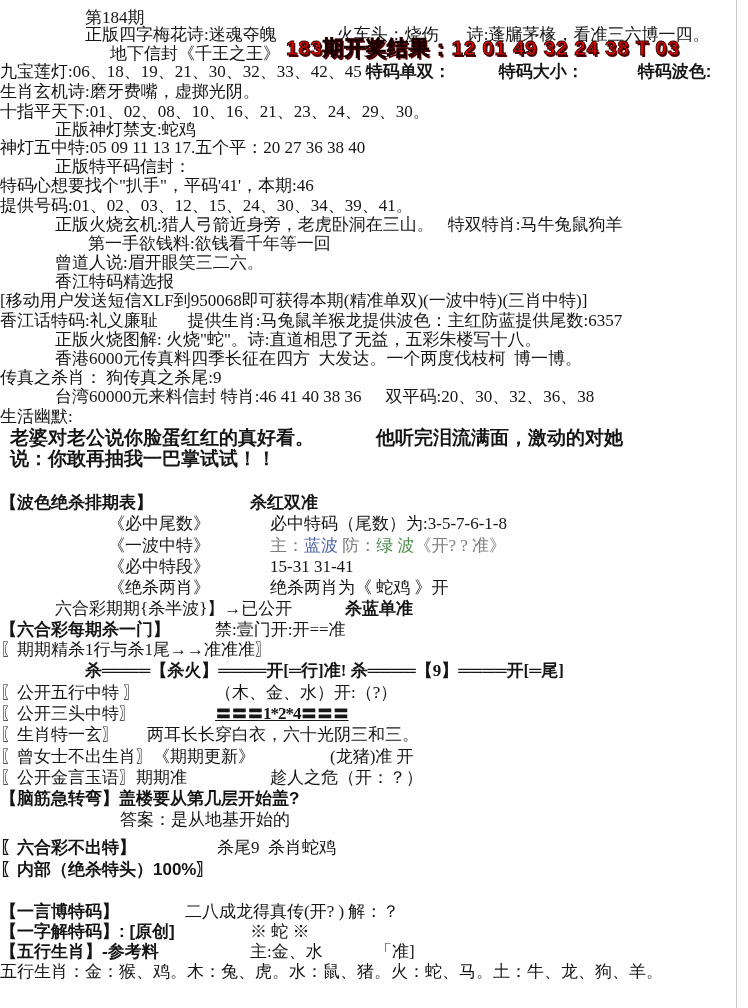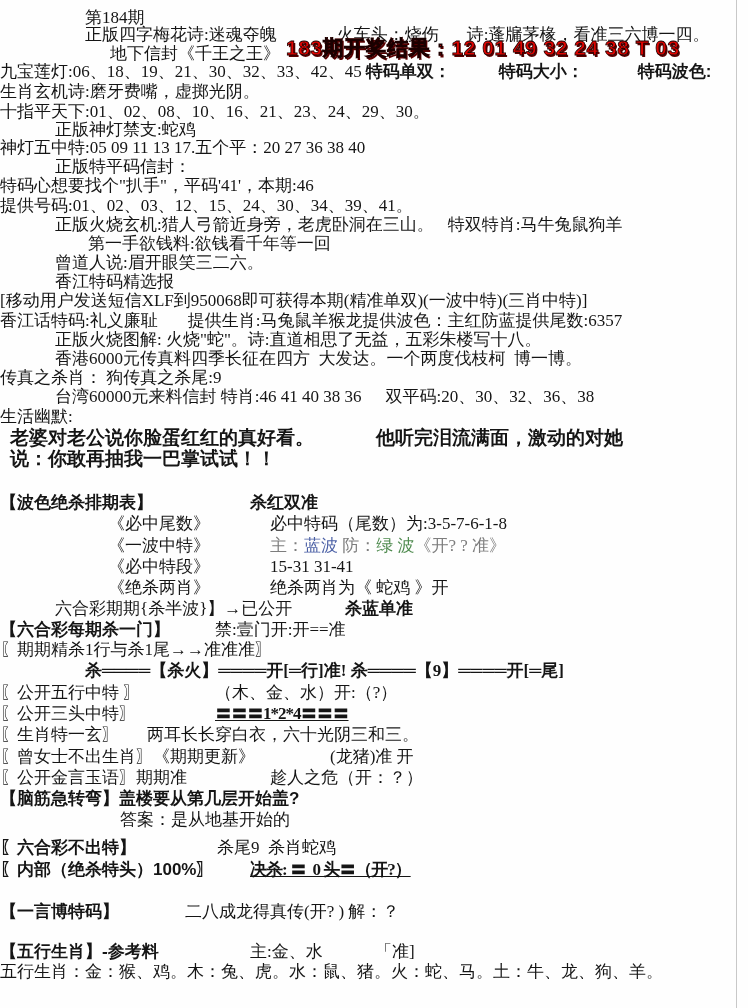--- a/index.html
+++ b/index.html
@@ -133,23 +133,24 @@
   <div class="row" style="top:747px"><span>〖曾女士不出生肖〗《期期更新》</span><span class="c2e">(龙猪)准 开</span></div>
 
   <div class="row" style="top:768px"><span>〖公开金言玉语〗期期准</span><span class="c2">趁人之危（开：？）</span></div>
 
   <div class="row" style="top:789px"><span class="b hei">【脑筋急转弯】盖楼要从第几层开始盖?</span></div>
 
   <div class="row" style="top:810px;padding-left:120px"><span>答案：是从地基开始的</span></div>
 
   <div class="row" style="top:838px"><span class="b hei">〖六合彩不出特】</span><span class="c2g">杀尾9  杀肖蛇鸡</span></div>
 
-  <div class="row" style="top:860px"><span class="b hei">〖内部（绝杀特头）100%〗</span><span class="c2d heavy">决杀: 〓  0 头〓（开?）</span></div>
+  <div class="row" style="top:860px"><span class="b hei">〖内部（绝杀特头）100%〗</span></div>
 
 
   <div class="row" style="top:902px"><span class="b hei">【一言博特码】</span><span class="c2f">二八成龙得真传(开? ) 解：？</span></div>
 
+  <div class="row" style="top:922px"><span class="b hei">【一字解特码】: [原创]</span><span class="c2d">※ 蛇 ※</span></div>
 
   <div class="row" style="top:942px"><span class="b hei">【五行生肖】-参考料</span><span class="c2d">主:金、水</span><span style="position:absolute;left:375px">「准]</span></div>
 
   <div class="row" style="top:962px"><span>五行生肖：金：猴、鸡。木：兔、虎。水：鼠、猪。火：蛇、马。土：牛、龙、狗、羊。</span></div>
 
 </div>
 
 </body></html>

